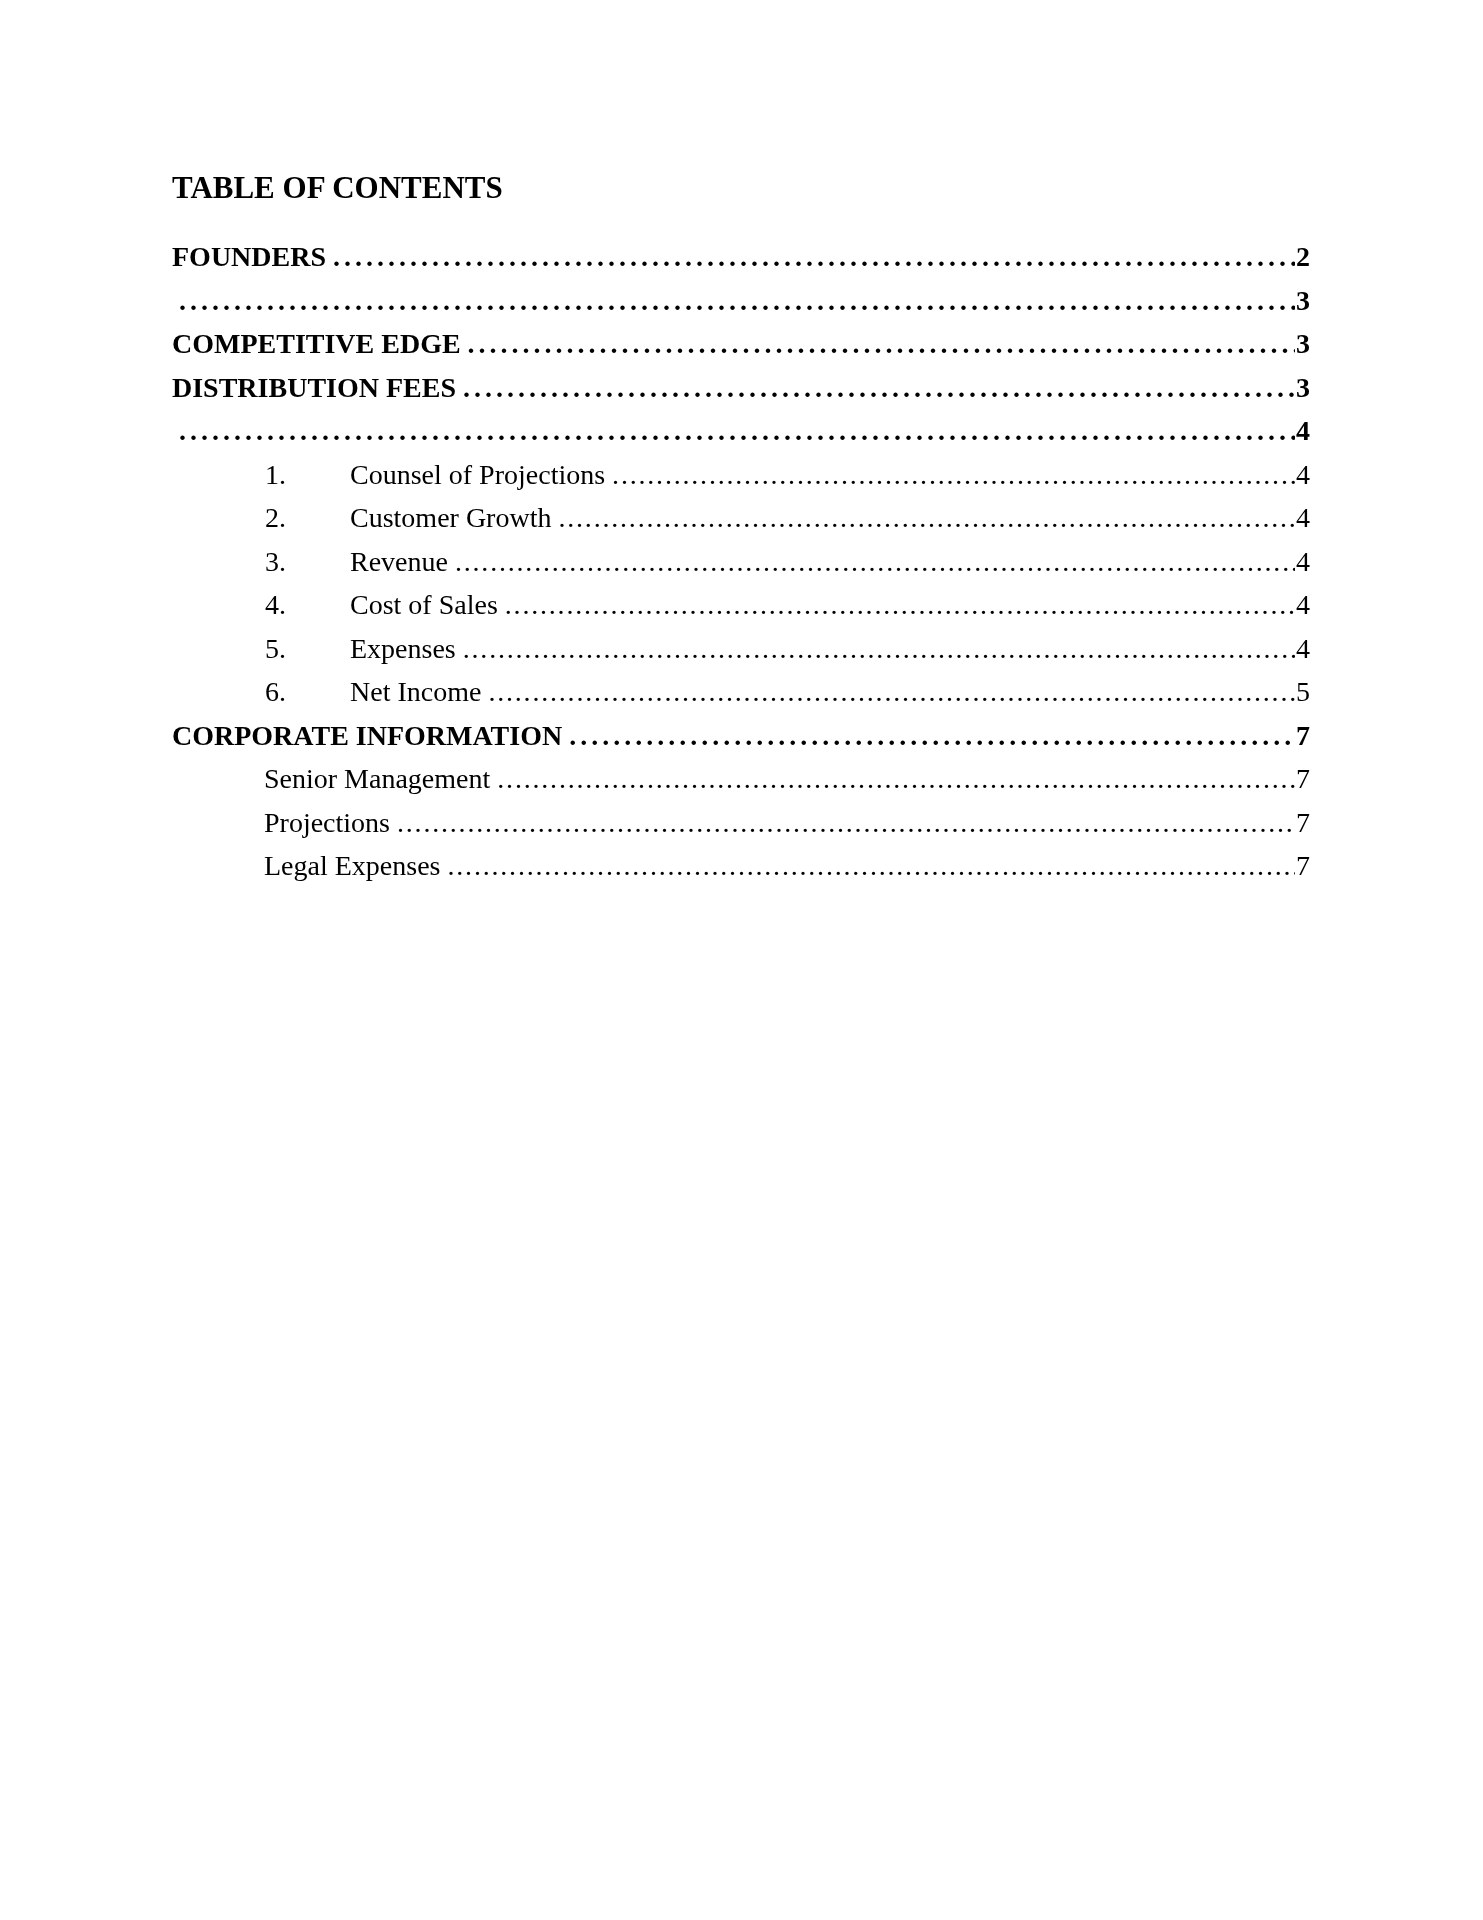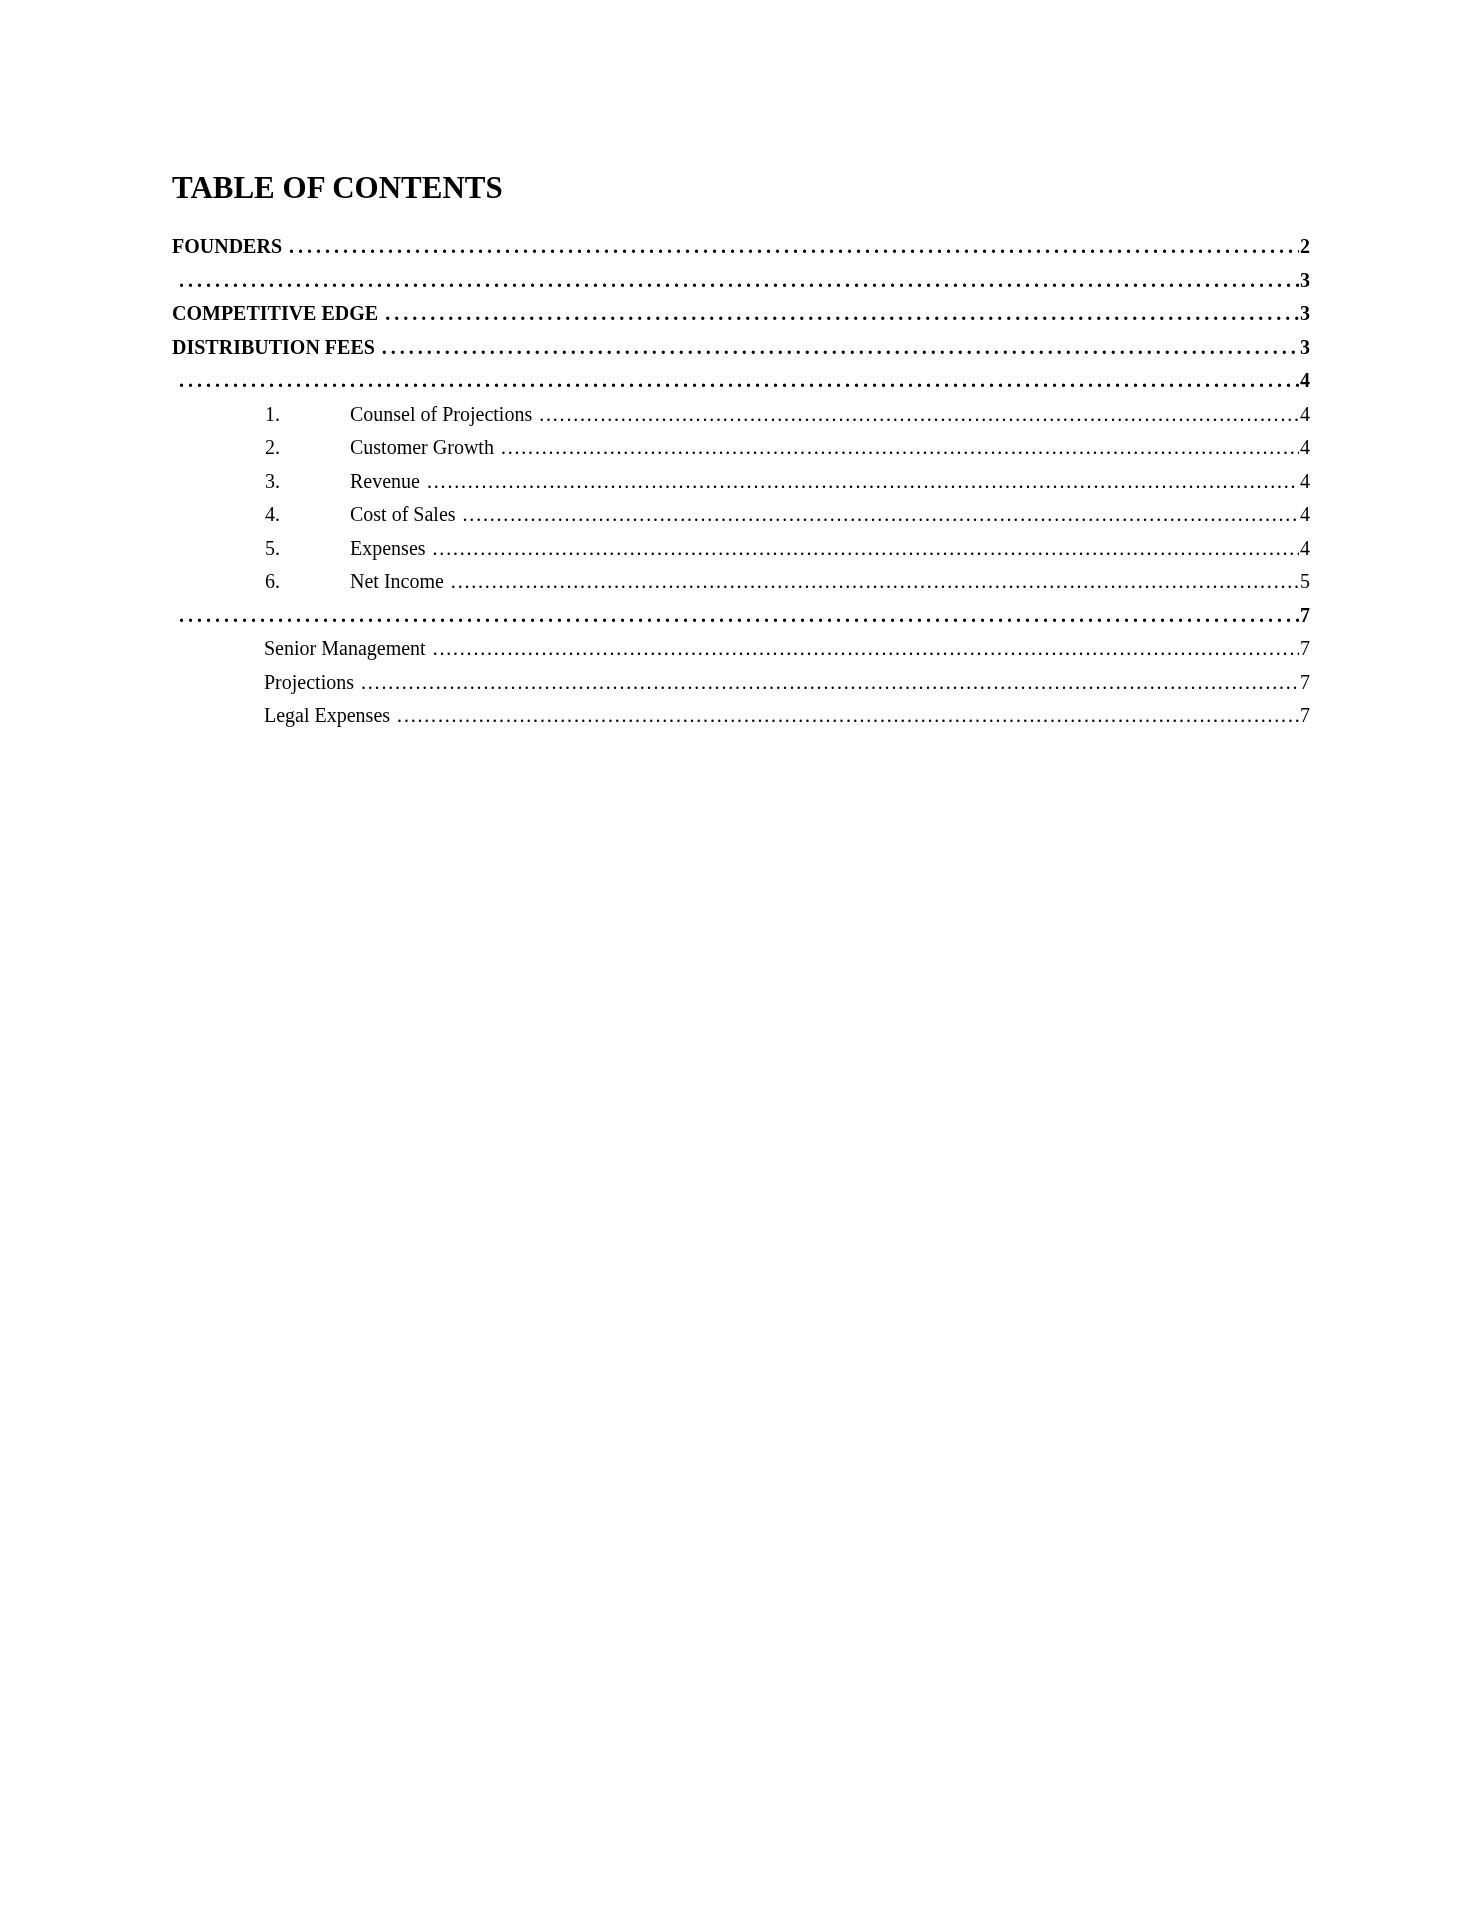--- a/index.html
+++ b/index.html
@@ -32,22 +32,23 @@
     position: absolute;
     top: 230px;
     left: 172px;
     width: 1138px;
   }
   .toc-row {
     display: flex;
     align-items: center;
     height: 33.5px;
     line-height: 33.5px;
-    font-size: 20px;
+    font-size: 28px;
     white-space: nowrap;
+    margin-top: 10px;
   }
   .toc-row.bold { font-weight: bold; }
   .toc-row .num {
     flex: none;
     margin-left: 93px;
     width: 85px;
   }
   .toc-row.level-2 .label { margin-left: 92px; }
   .toc-row .label { flex: none; }
   .toc-row .leader {
@@ -146,20 +147,21 @@
   <div class="toc-row level-1 regular">
     <span class="num">6.</span>
     <span class="label">Net Income</span>
     <span class="leader"></span>
     <span class="pagenum">5</span>
   </div>
 
 
   <div class="toc-row level-0 bold">
 
+    <span class="label">CORPORATE INFORMATION</span>
     <span class="leader"></span>
     <span class="pagenum">7</span>
   </div>
 
   <div class="toc-row level-2 regular">
 
     <span class="label">Senior Management</span>
     <span class="leader"></span>
     <span class="pagenum">7</span>
   </div>

